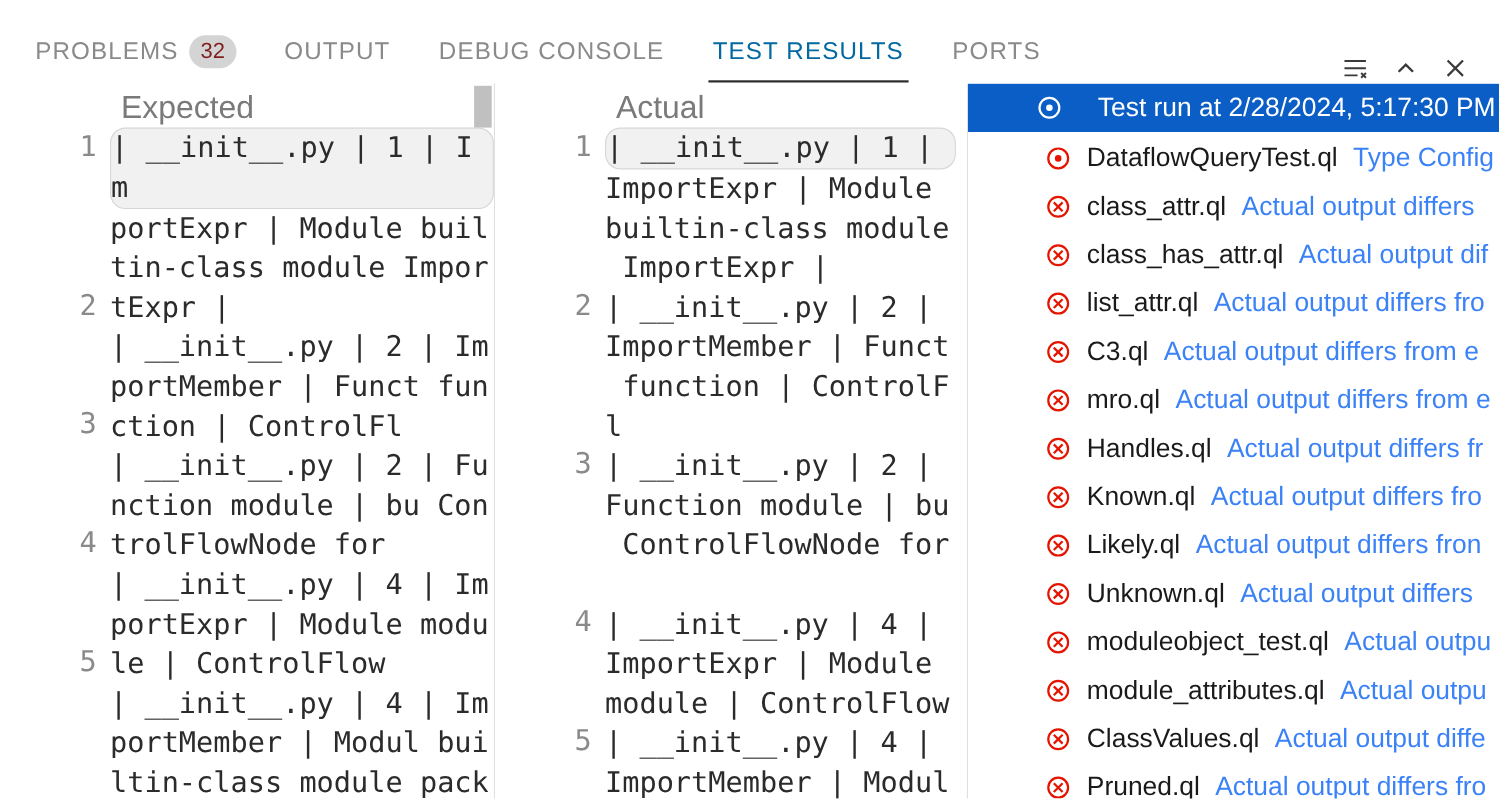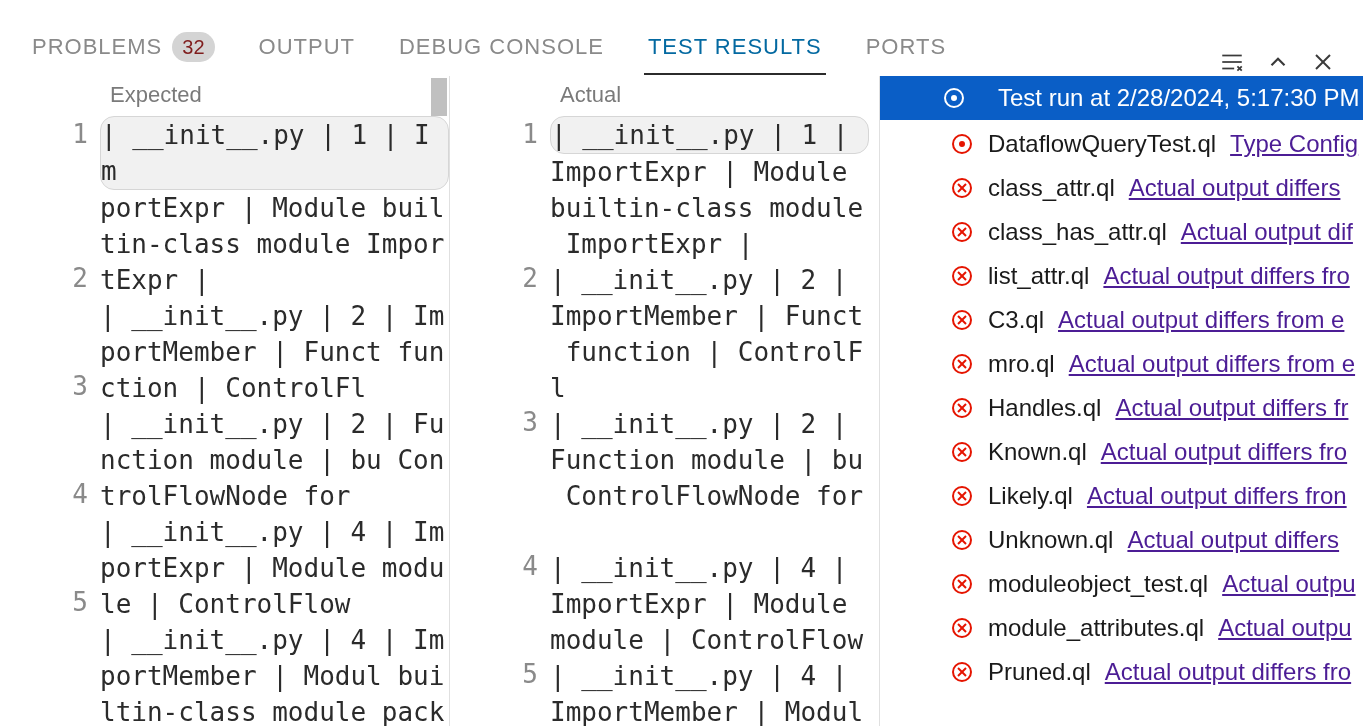--- a/index.html
+++ b/index.html
@@ -83,21 +83,21 @@
     flex: 0 0 auto;
     overflow: hidden;
     border-right: 1px solid #e0e0e0;
   }
   .diff-pane.left { width: 450px; }
   .diff-pane.right { width: 430px; }
   .pane-header {
     position: absolute;
     top: 6px;
     left: 110px;
-    font-size: 22px;
+    font-size: 29px;
     color: #7a7a7a;
     background: #fff;
     z-index: 2;
   }
   .code-wrap {
     position: absolute;
     top: 40px;
     left: 0;
     right: 0;
     bottom: 0;
@@ -185,22 +185,21 @@
     padding-left: 70px;
     gap: 14px;
     font-size: 24px;
     white-space: nowrap;
     cursor: pointer;
   }
   .test-item .name {
     color: #1a1a1a;
   }
   .test-item .msg {
-    color: #4c1d95;
-    text-decoration: underline;
+    color: #3b82f6;
   }
   svg { display: block; }
 </style>
 </head>
 <body>
 
 <div class="tabbar">
   <div class="tab">
     <span>PROBLEMS</span>
     <span class="badge">32</span>
@@ -443,19 +442,30 @@
           <span class="msg">Actual outpu</span>
         </div>
         <div class="test-item">
           <span>
             <svg width="24" height="24" viewBox="0 0 24 24" fill="none" stroke="#e51400" stroke-width="2">
               <circle cx="12" cy="12" r="9"></circle>
               <line x1="8" y1="8" x2="16" y2="16"></line>
               <line x1="16" y1="8" x2="8" y2="16"></line>
             </svg>
           </span>
+          <span class="name">ClassValues.ql</span>
+          <span class="msg">Actual output diffe</span>
+        </div>
+        <div class="test-item">
+          <span>
+            <svg width="24" height="24" viewBox="0 0 24 24" fill="none" stroke="#e51400" stroke-width="2">
+              <circle cx="12" cy="12" r="9"></circle>
+              <line x1="8" y1="8" x2="16" y2="16"></line>
+              <line x1="16" y1="8" x2="8" y2="16"></line>
+            </svg>
+          </span>
           <span class="name">Pruned.ql</span>
           <span class="msg">Actual output differs fro</span>
         </div>
       </div>
   </div>
 
 </div>
 
 </body></html>

